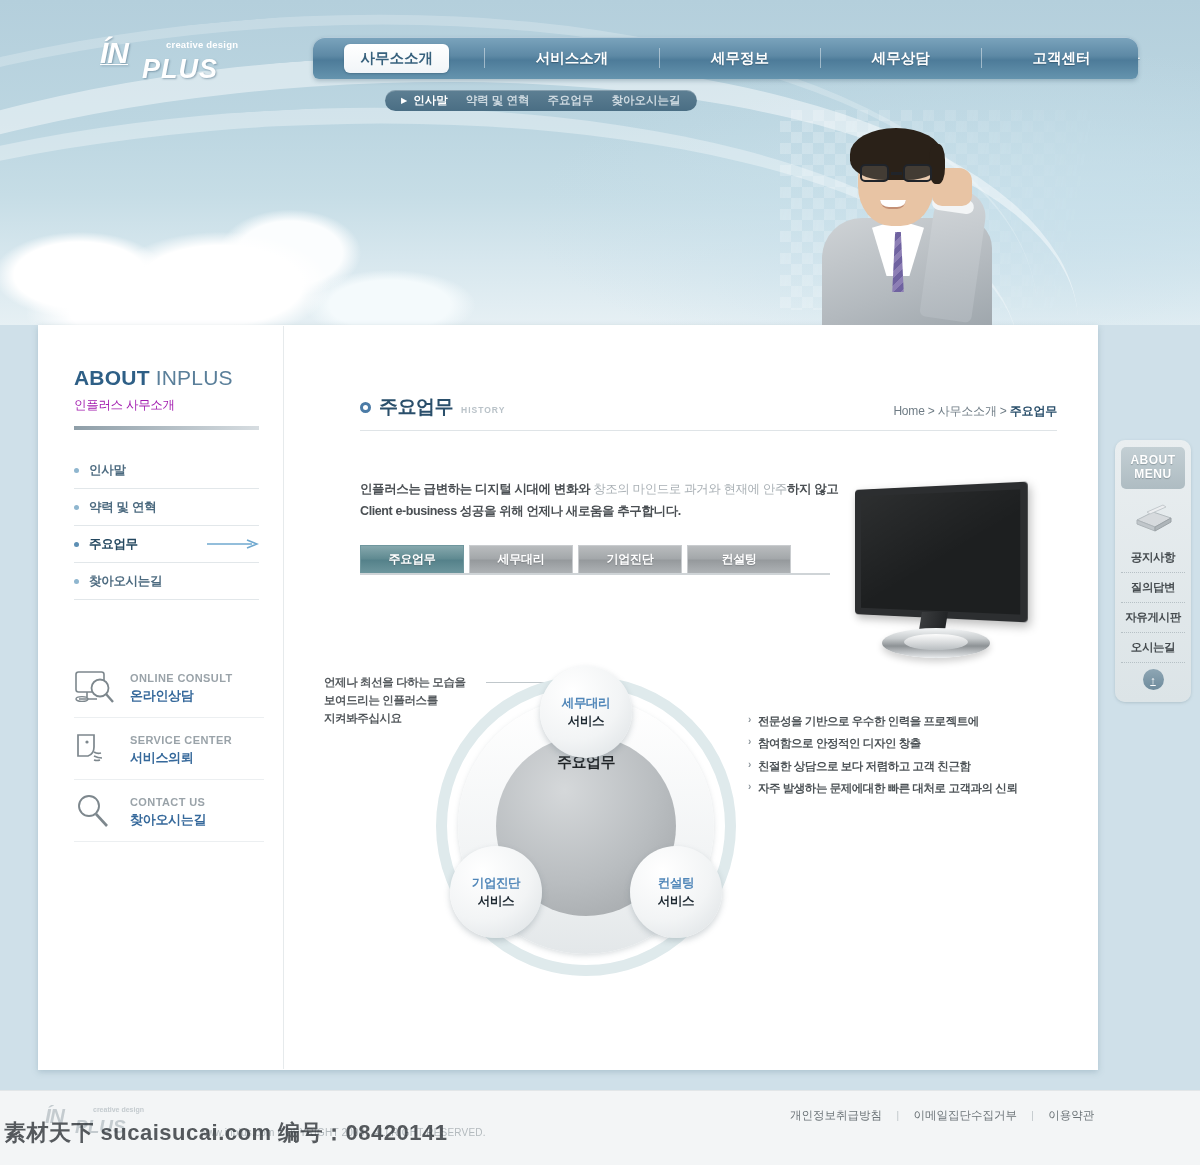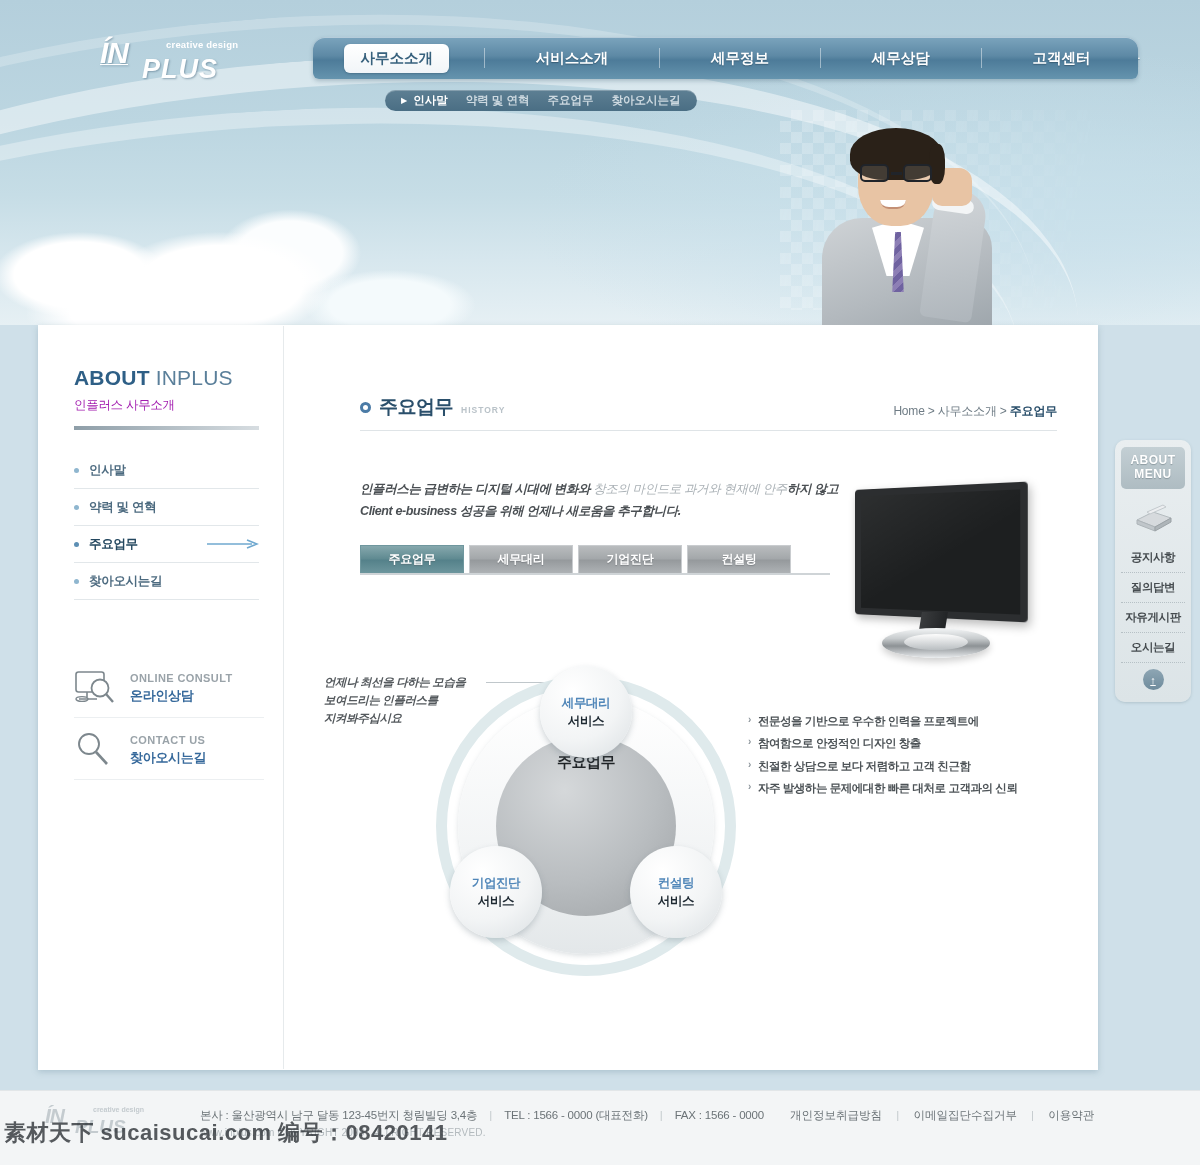--- a/index.html
+++ b/index.html
@@ -134,21 +134,21 @@
   
   .content { flex: 1; padding: 68px 40px 0 42px; position: relative; }
   .content-head { display: flex; align-items: flex-end; justify-content: space-between; border-bottom: 1px solid #dfe4e7; padding-bottom: 10px; }
   .ch-left { display: flex; align-items: baseline; gap: 8px; }
   .ch-bullet { width: 11px; height: 11px; border-radius: 50%; border: 3px solid #4b7ba6; align-self: center; }
   .ch-title { font-size: 19px; color: #2a4f6b; font-weight: bold; letter-spacing: -.5px; }
   .ch-sub { font-size: 8.5px; color: #b9c2c8; letter-spacing: 1px; font-weight: bold; }
   .breadcrumb { font-size: 12px; color: #6f7c85; letter-spacing: -.2px; }
   .breadcrumb .cur { color: #2a4f6b; font-weight: bold; }
 
-  .intro { margin-top: 48px; font-size: 12.5px; line-height: 1.75; color: #4a4f53; font-weight: bold; letter-spacing: -.4px; font-style: italic; }
+  .intro { margin-top: 48px; font-size: 12.5px; line-height: 1.75; color: #4a4f53; font-weight: bold; letter-spacing: -.4px; }
   .intro .dim { color: #a9b0b5; font-weight: normal; }
 
   .tabs { margin-top: 22px; display: flex; gap: 5px; }
   .tab { width: 104px; height: 28px; display: flex; align-items: center; justify-content: center;
     font-size: 12px; font-weight: bold; color: #ffffff; letter-spacing: -.3px;
     background: linear-gradient(180deg,#b9bcbe 0%, #a3a7aa 48%, #95999c 52%, #aeb2b5 100%);
     border: 1px solid #c9cccf; border-bottom: none; text-shadow: 0 1px 1px rgba(80,85,90,.4); text-decoration: none; }
   .tab.active { background: linear-gradient(180deg,#86a8ad 0%, #5f8a91 48%, #54818a 52%, #6d969d 100%); border-color: #6f979e; }
   .tabs-rule { width: 470px; height: 2px; background: #cfd4d7; }
 
@@ -158,21 +158,21 @@
     background: #1d1f20; border: 7px solid #2c2e30; border-radius: 4px;
     transform: perspective(420px) rotateY(-17deg); box-shadow: 2px 4px 10px rgba(0,0,0,.28); }
   .mon-screen:after { content:""; position: absolute; inset: 0; background: linear-gradient(150deg, rgba(255,255,255,.07) 0%, rgba(255,255,255,0) 55%); }
   .mon-neck { position: absolute; left: 86px; top: 126px; width: 26px; height: 24px; background: linear-gradient(90deg,#3a3c3e,#222426); transform: skewX(-9deg); }
   .mon-base { position: absolute; left: 48px; top: 142px; width: 108px; height: 30px; border-radius: 50%;
     background: linear-gradient(180deg,#f4f6f7 0%, #c8ccce 35%, #8d9295 60%, #e9ecee 100%); box-shadow: 0 4px 7px rgba(0,0,0,.18); }
   .mon-base:after { content:""; position: absolute; left: 22px; top: 6px; width: 64px; height: 16px; border-radius: 50%; background: linear-gradient(180deg,#fdfdfd,#b9bec1); }
 
   
   .diagram-wrap { position: absolute; left: 0; top: 340px; width: 100%; height: 340px; }
-  .note-left { position: absolute; left: 6px; top: 8px; font-size: 11.5px; line-height: 1.55; color: #53585c; font-weight: bold; letter-spacing: -.4px; font-style: italic; }
+  .note-left { position: absolute; left: 6px; top: 8px; font-size: 11.5px; line-height: 1.55; color: #53585c; font-weight: bold; letter-spacing: -.4px; }
   .note-line { position: absolute; left: 168px; top: 16px; width: 92px; height: 1px; background: #c0c7cb; }
 
   .circles { position: absolute; left: 118px; top: 0px; width: 300px; height: 320px; }
   .ring-outer { position: absolute; left: 0; top: 10px; width: 300px; height: 300px; border-radius: 50%; border: 11px solid #dfeaec; }
   .ring-mid { position: absolute; left: 22px; top: 32px; width: 256px; height: 256px; border-radius: 50%;
     background: linear-gradient(180deg,#ffffff 0%, #f2f4f5 60%, #e3e7e9 100%); box-shadow: 0 2px 5px rgba(120,135,145,.25); }
   .ring-core { position: absolute; left: 60px; top: 70px; width: 180px; height: 180px; border-radius: 50%;
     background: radial-gradient(circle at 38% 30%, #d5d8da 0%, #b9bdc0 55%, #9ea2a5 100%); }
   .core-label { position: absolute; left: 0; right: 0; top: 66px; text-align: center; font-size: 15px; line-height: 1.35; font-weight: bold; color: #1f2326; letter-spacing: -.5px; }
 
@@ -327,20 +327,33 @@
             <rect x="2" y="4" width="28" height="20" rx="2.5" fill="none" stroke="#7d878d" stroke-width="1.6"></rect>
             <path d="M13 24 L13 29 M5 31 h18" stroke="#7d878d" stroke-width="1.6" fill="none"></path>
             <ellipse cx="8" cy="31" rx="6" ry="2.4" fill="none" stroke="#7d878d" stroke-width="1.4"></ellipse>
             <circle cx="26" cy="20" r="8.5" fill="#fff" stroke="#7d878d" stroke-width="1.8"></circle>
             <line x1="32" y1="26" x2="39" y2="34" stroke="#7d878d" stroke-width="2.4"></line>
           </svg>
         </span>
         <span>
           <span class="sl-en">ONLINE CONSULT</span><br>
           <span class="sl-kr">온라인상담</span>
+        </span>
+      </a>
+      <a href="#" class="side-link">
+        <span class="sl-icon">
+          <svg width="44" height="38" viewBox="0 0 44 38">
+            <path d="M4 5 h16 v12 q0 7 -6 9 h-10 z" fill="none" stroke="#7d878d" stroke-width="1.7"></path>
+            <circle cx="13" cy="12" r="1.6" fill="#7d878d"></circle>
+            <path d="M20 22 q3 2 7 1 M20 26 q4 2 8 2 M20 30 q3 1 6 0" stroke="#7d878d" stroke-width="1.7" fill="none"></path>
+          </svg>
+        </span>
+        <span>
+          <span class="sl-en">SERVICE CENTER</span><br>
+          <span class="sl-kr">서비스의뢰</span>
         </span>
       </a>
       <a href="#" class="side-link">
         <span class="sl-icon">
           <svg width="44" height="38" viewBox="0 0 44 38">
             <circle cx="15" cy="14" r="10" fill="none" stroke="#7d878d" stroke-width="1.9"></circle>
             <line x1="22" y1="22" x2="33" y2="34" stroke="#7d878d" stroke-width="2.6"></line>
           </svg>
         </span>
         <span>
@@ -454,27 +467,20 @@
   <a href="#" class="q-item">오시는길</a>
   <a href="#" class="q-top">↑</a>
 </div>
 
 <footer class="footer">
   <div class="f-logo">
     <span class="mark">ÍN</span>
     <span class="tag">creative design</span>
     <span class="plus">PLUS</span>
   </div>
-  <div class="f-addr">
-    <span>본사 : 울산광역시 남구 달동 123-45번지 청림빌딩 3,4층</span>
-    <span class="bar">|</span>
-    <span>TEL : 1566 - 0000  (대표전화)</span>
-    <span class="bar">|</span>
-    <span>FAX : 1566 - 0000</span>
-  </div>
   <div class="f-copy">www.inplus.com COPYRIGHT 2008 . ALLRIGHT RESERVED.</div>
   <div class="f-links">
     <a href="#">개인정보취급방침</a>
     <span class="bar">|</span>
     <a href="#">이메일집단수집거부</a>
     <span class="bar">|</span>
     <a href="#">이용약관</a>
   </div>
 </footer>
 

